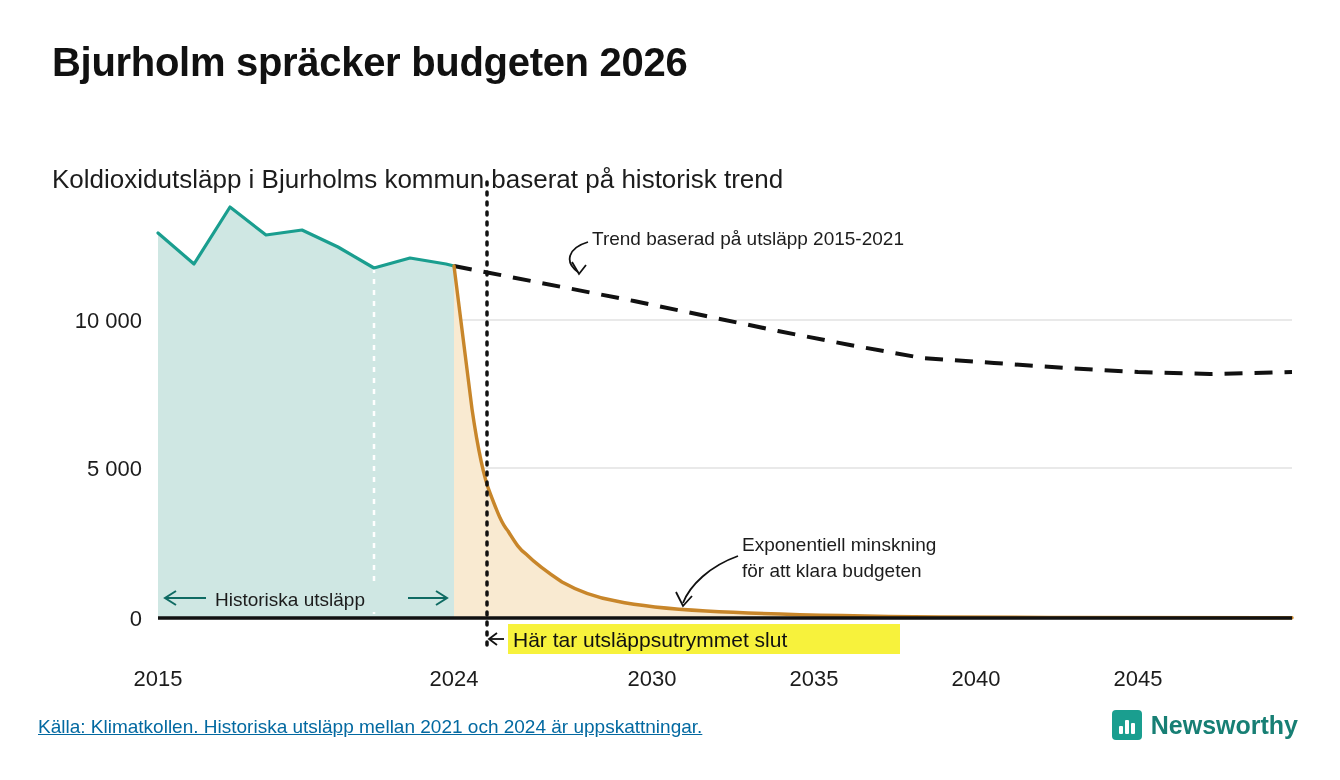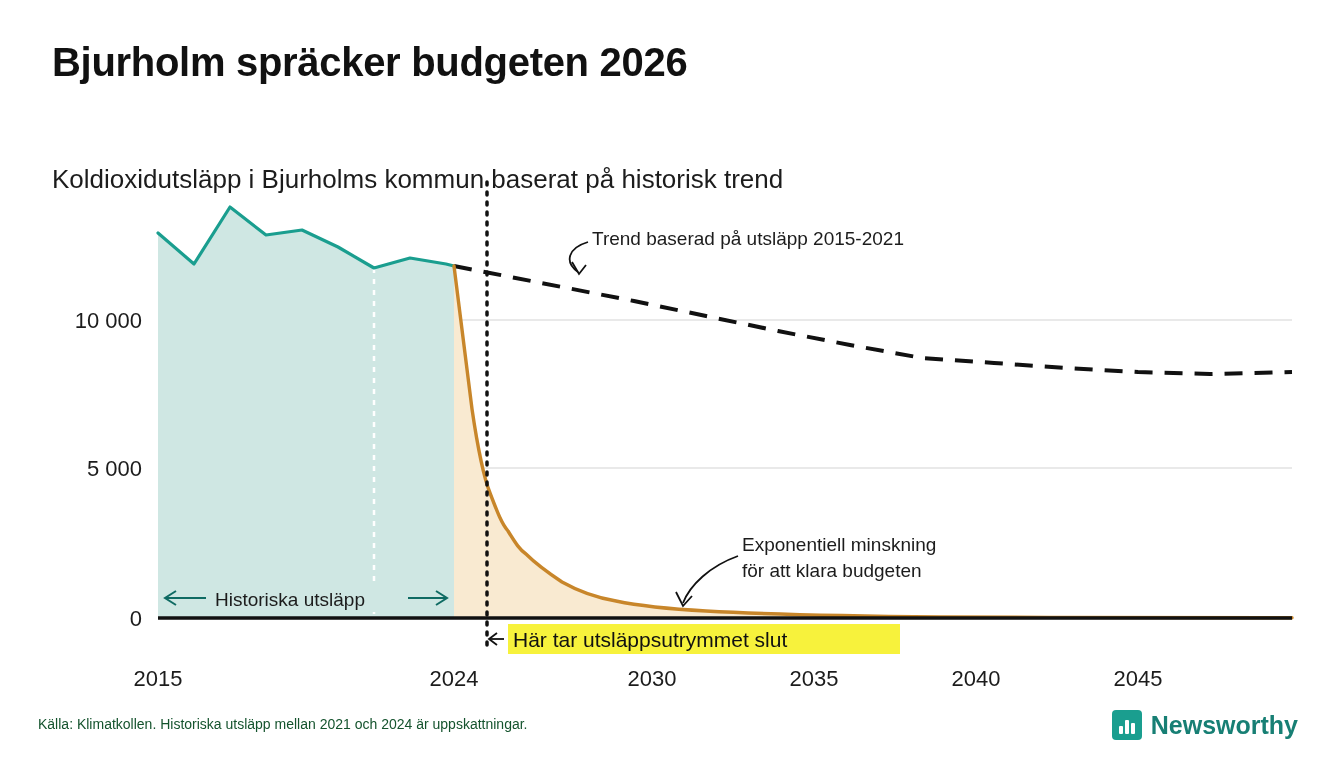--- a/index.html
+++ b/index.html
@@ -50,23 +50,24 @@
   }
   svg.chart {
     position: absolute;
     left: 0;
     top: 0;
   }
   .footer-note {
     position: absolute;
     left: 38px;
     top: 716px;
-    font-size: 14px;
-    color: #14532d;
+    font-size: 19px;
+    color: #0369a1;
     white-space: nowrap;
+    text-decoration: underline;
   }
   .brand {
     position: absolute;
     right: 42px;
     top: 710px;
     display: flex;
     align-items: center;
     gap: 9px;
     justify-content: flex-end;
   }

